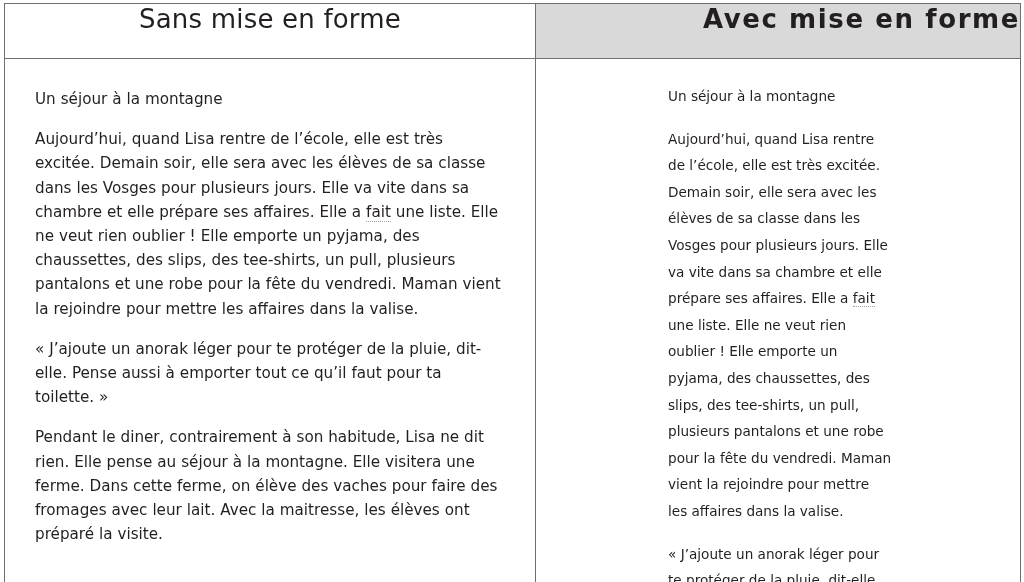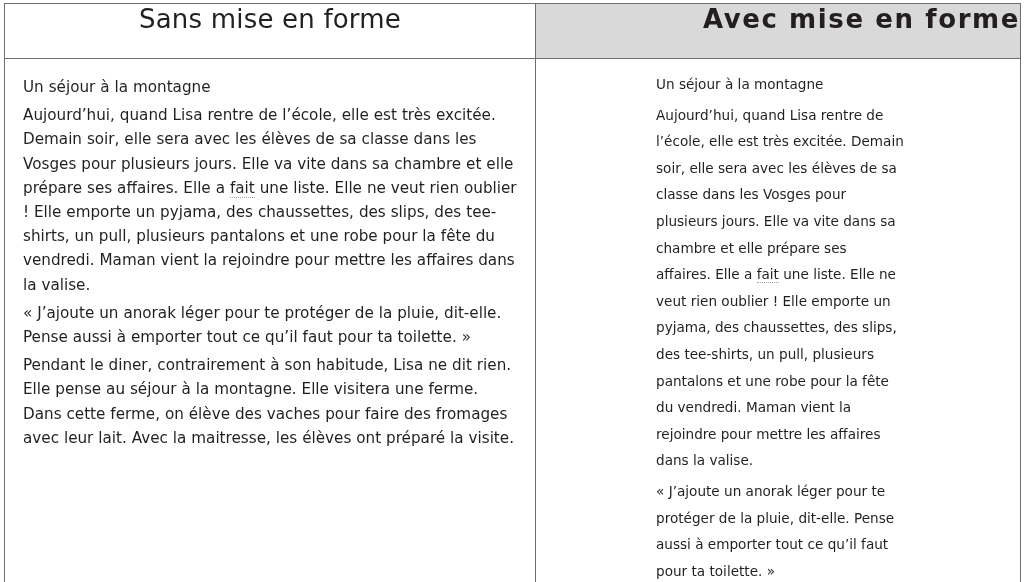--- a/index.html
+++ b/index.html
@@ -83,21 +83,21 @@
   }
 
   .text-styled {
     padding: 8px 112px 0 116px;
     font-size: 13.6px;
     line-height: 26.6px;
     text-align: left;
   }
 
   .para {
-    margin: 4px;
+    margin: 16px;
   }
 
   
   .misspelled {
     text-decoration: none;
     border-bottom: 1px dotted #9aa3b0;
     padding-bottom: 0px;
   }
 </style>
 </head>

